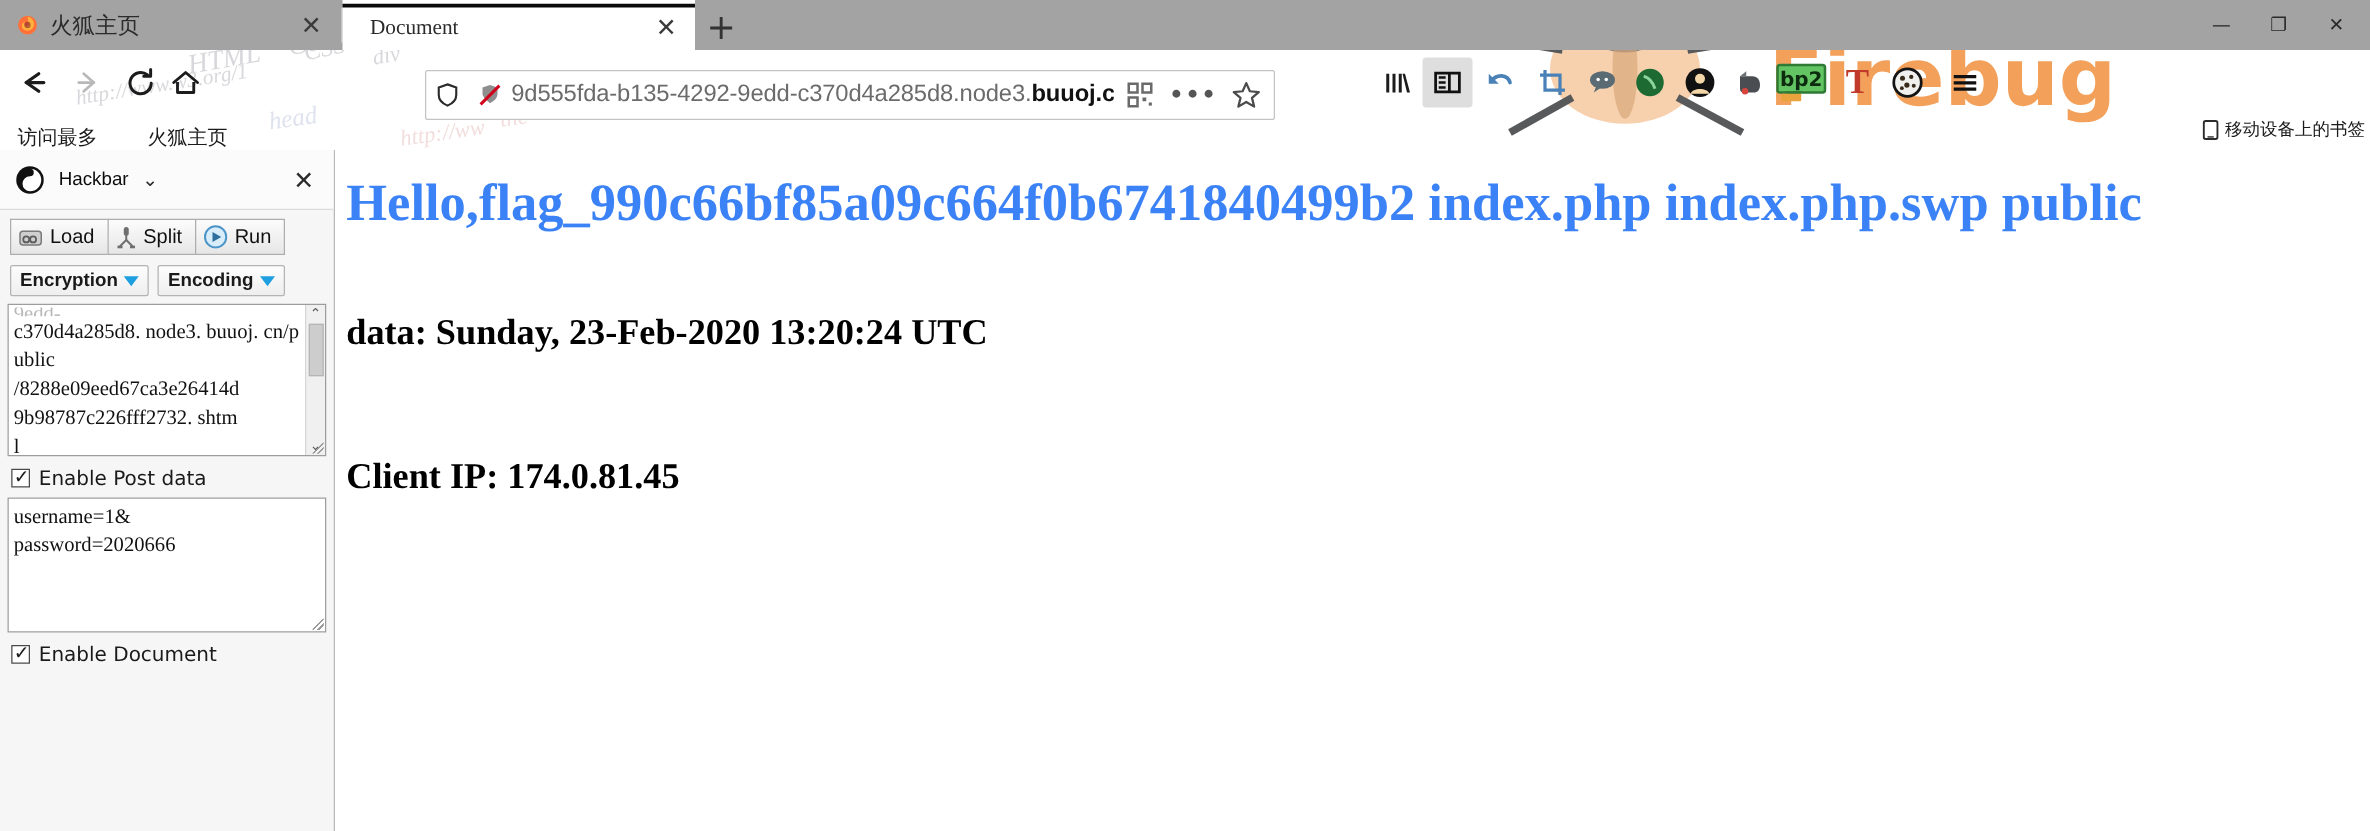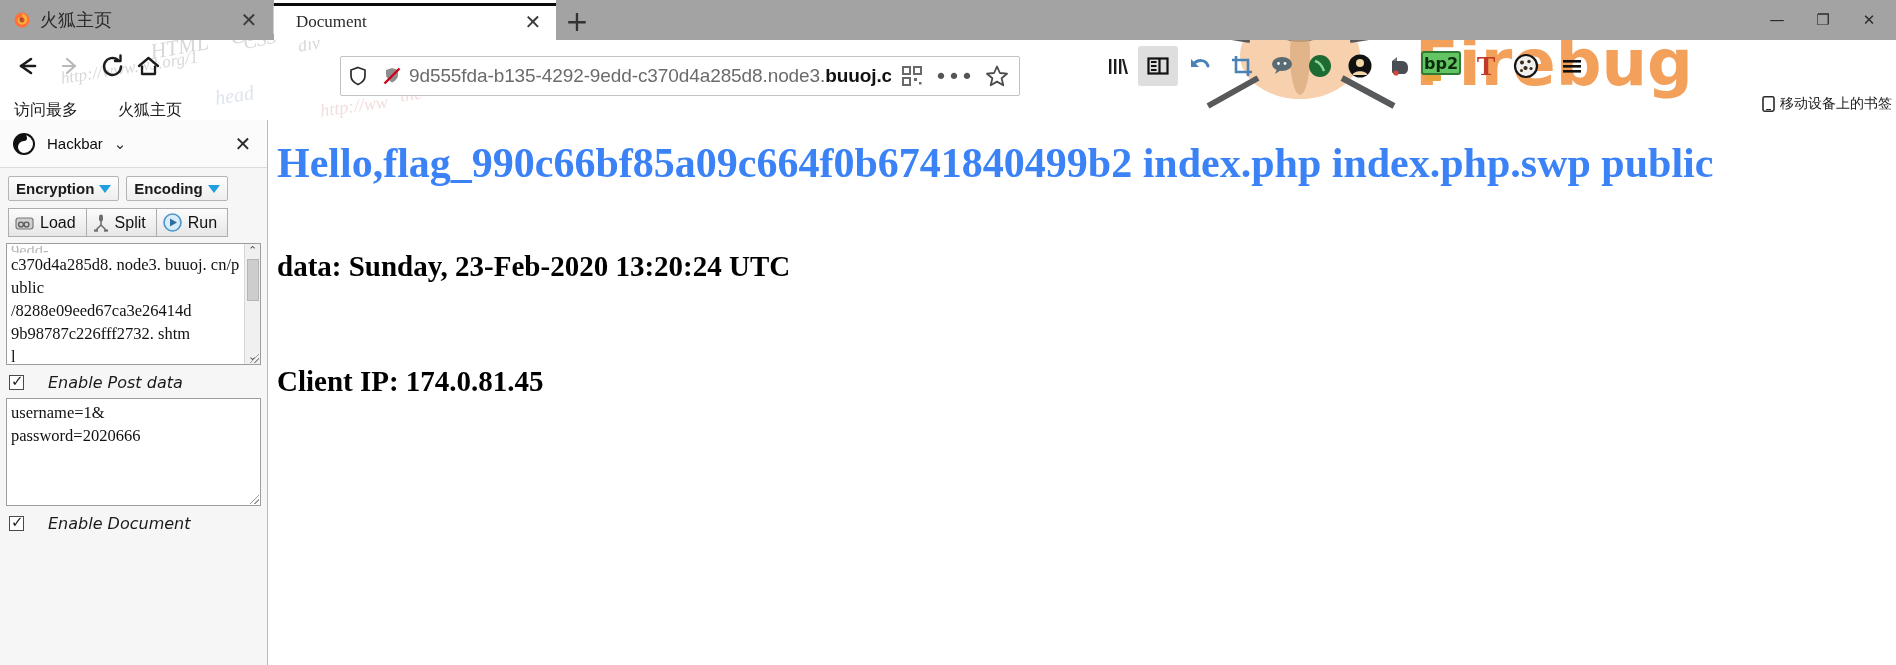--- a/index.html
+++ b/index.html
@@ -163,21 +163,21 @@
   .sb-arrow { font-size:11px; color:#555; font-family:"DejaVu Sans", sans-serif; line-height:14px; }
   .sb-thumb { width:12px; height:42px; background:#cdcdcd; border:1px solid #b5b5b5; margin:1px 0; }
   .sb-spacer { flex:1; }
   .resize-grip {
     position:absolute; right:2px; bottom:2px; width:9px; height:9px;
     background:
       linear-gradient(135deg,transparent 45%,#9a9a9a 45%,#9a9a9a 55%,transparent 55%),
       linear-gradient(135deg,transparent 70%,#9a9a9a 70%,#9a9a9a 80%,transparent 80%);
   }
 
-  .cb-row { display:flex; align-items:center; gap:24px; padding:8px 8px 0 9px;font-style:italic; }
+  .cb-row { display:flex; align-items:center; gap:7px; padding:8px 8px 0 9px; }
   .cb {
     width:15px; height:15px; flex:0 0 15px;
     border:1px solid #4a4a4a; background:#fff;
     position:relative;
   }
   .cb.checked::after {
     content:"✓"; position:absolute; left:1px; top:-4px;
     font-size:15px; color:#1a1a1a; font-family:"DejaVu Sans", sans-serif;
   }
   .cb-label { font-size:16px; color:#1a1a1a; font-family:"DejaVu Sans", sans-serif; }
@@ -461,31 +461,20 @@
   <div id="sb-header">
     <svg width="24" height="24" viewBox="0 0 24 24">
       <circle cx="12" cy="12" r="11" fill="#111"></circle>
       <path d="M12 3 a9 9 0 0 1 0 18 a6 6 0 0 1 0-12 a3 3 0 0 0 0-6 z" fill="#fff"></path>
     </svg>
     <span id="sb-title">Hackbar</span>
     <span id="sb-caret">⌄</span>
     <span id="sb-close">✕</span>
   </div>
 
-  <div id="sb-row-menus">
-    <div class="hb-btn">
-      <span>Encryption</span>
-      <span class="caret-blue"></span>
-    </div>
-    <div class="hb-btn">
-      <span>Encoding</span>
-      <span class="caret-blue"></span>
-    </div>
-  </div>
-
   <div id="sb-row-actions">
     <div class="act-btn">
       <svg width="19" height="16" viewBox="0 0 19 16">
         <rect x="1" y="3" width="17" height="11" rx="2.4" fill="#cfcfcf" stroke="#7a7a7a" stroke-width="1.2"></rect>
         <circle cx="6" cy="9.5" r="2.4" fill="none" stroke="#5c5c5c" stroke-width="1.4"></circle>
         <circle cx="11.5" cy="9.5" r="2.4" fill="none" stroke="#5c5c5c" stroke-width="1.4"></circle>
       </svg>
       <span>Load</span>
     </div>
     <div class="act-btn">
@@ -497,20 +486,31 @@
         <rect x="11" y="15.5" width="4" height="2.2" fill="#6f6f6f"></rect>
       </svg>
       <span>Split</span>
     </div>
     <div class="act-btn">
       <svg width="19" height="19" viewBox="0 0 19 19">
         <circle cx="9.5" cy="9.5" r="8.5" fill="#d8ecfa" stroke="#4b94c8" stroke-width="1.6"></circle>
         <path d="M7 5.5 L14 9.5 L7 13.5 Z" fill="#2f6f9e"></path>
       </svg>
       <span>Run</span>
+    </div>
+  </div>
+
+  <div id="sb-row-menus">
+    <div class="hb-btn">
+      <span>Encryption</span>
+      <span class="caret-blue"></span>
+    </div>
+    <div class="hb-btn">
+      <span>Encoding</span>
+      <span class="caret-blue"></span>
     </div>
   </div>
 
   <div class="sb-area-wrap">
     <div class="sb-area" id="sb-url-area"><span style="display:block;color:#b8b8b8;height:7px;overflow:hidden;line-height:10px;">9edd-</span><span>c370d4a285d8. node3. buuoj. cn/public
 /8288e09eed67ca3e26414d
 9b98787c226fff2732. shtm
 l</span></div>
     <div class="sb-scrollbar">
       <span class="sb-arrow">⌃</span>

